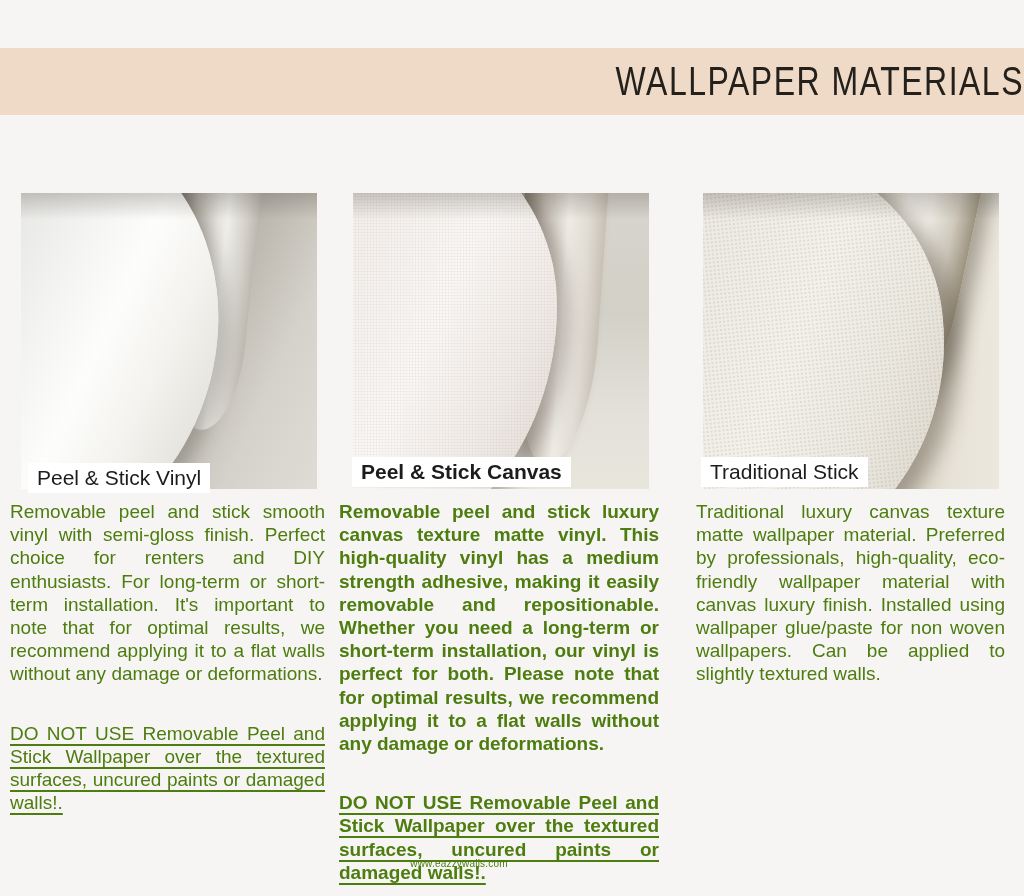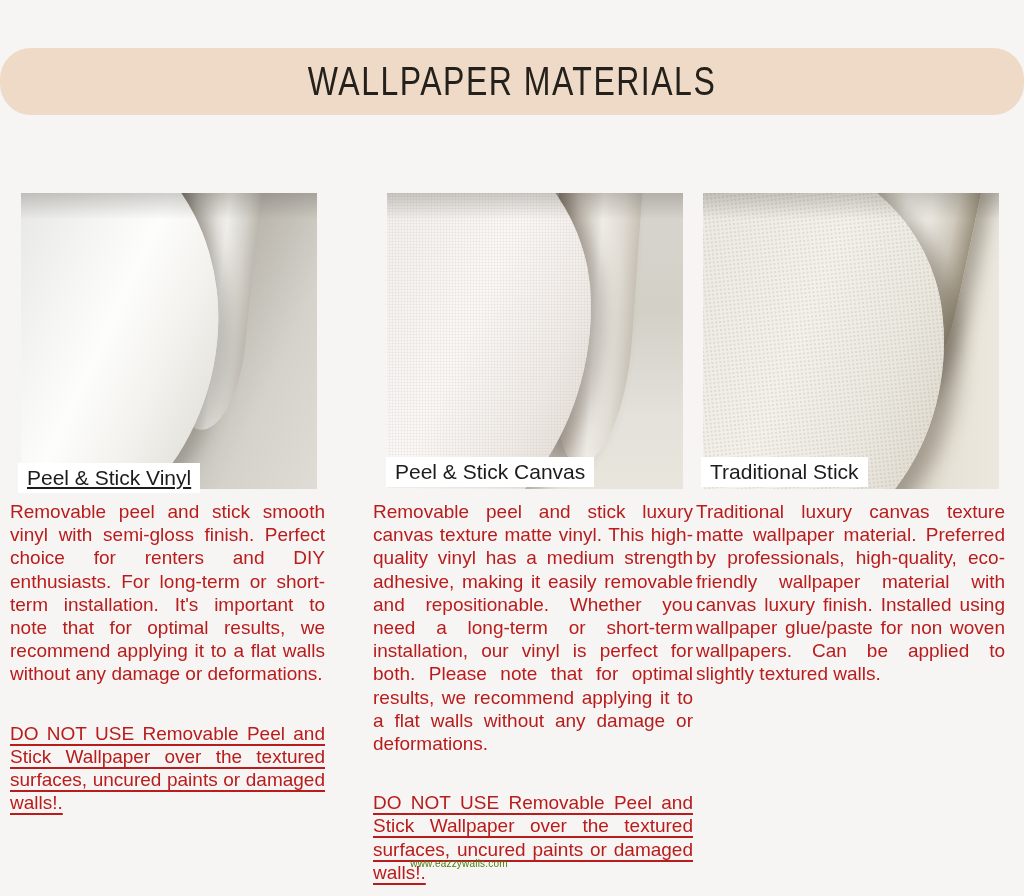--- a/index.html
+++ b/index.html
@@ -3,28 +3,28 @@
 <meta charset="utf-8">
 <style>
   * { margin:0; padding:0; box-sizing:border-box; }
   html,body { width:1024px; height:896px; }
   body { font-family:"Liberation Sans", sans-serif; }
 
   .page { position:relative; width:1024px; height:896px; background:#f6f5f3; overflow:hidden; }
 
   
   .banner { position:absolute; top:48px; left:0; width:1024px; height:67px;
-            background:#eedac6; display:flex; align-items:center; justify-content:center;border-radius:31px; }
+            background:#eedac6; display:flex; align-items:center; justify-content:flex-end; }
   .title { font-size:32px; font-weight:400; color:#24201c; letter-spacing:1.5px;
            transform:scaleY(1.25); transform-origin:center; white-space:nowrap; }
 
   
   .col { position:absolute; top:193px; }
   .col-1 { left:10px;  width:315px; }
-  .col-2 { left:373px; width:320px; }
+  .col-2 { left:339px; width:320px;font-weight:bold; }
   .col-3 { left:696px; width:309px; }
 
   .photo { position:relative; width:296px; height:296px; overflow:hidden; }
   .col-1 .photo { margin-left:11px; }
   .col-2 .photo { margin-left:14px; }
   .col-3 .photo { margin-left:7px; }
 
   .photo > div { position:absolute; }
   .ph-wall { inset:0; z-index:1; }
   .ph-seam { width:2px; background:#8f8a7e; z-index:2; }
@@ -69,26 +69,26 @@
                   border-radius:0 62% 70% 0 / 0 48% 60% 0;
                   background-image:
                     radial-gradient(rgba(120,110,95,0.15) 1px, rgba(0,0,0,0) 1.3px),
                     linear-gradient(118deg,#e8e5de 0%,#eeebe4 30%,#f3f1ea 52%,#ebe8e0 72%,#ddd8cd 90%,#cdc6b8 100%);
                   background-size:4px 4px, 100% 100%;
                   box-shadow:14px 10px 20px rgba(70,60,45,0.40); }
 
   
   .label { position:absolute; z-index:10; display:inline-block; background:#ffffff;
            font-size:21px; line-height:22px; color:#1c1c1c; padding:4px 9px; white-space:nowrap; }
-  .col-1 .label { left:8px;  top:270px;text-decoration:underline; }
+  .col-1 .label { left:18px;  top:270px; }
   .col-2 .label { left:13px; top:264px; }
   .col-3 .label { left:5px;  top:264px; }
 
   
-  .desc, .warning { font-size:19px; line-height:23.2px; color:#b91c1c; text-align:justify; }
+  .desc, .warning { font-size:19px; line-height:23.2px; color:#4d7c0f; text-align:justify; }
   .desc { margin-top:11px; }
   .warning { text-decoration:underline; text-decoration-thickness:1.5px; text-underline-offset:4px;margin-top:36px; }
 
   
   .footer { position:absolute; top:854px; left:0; width:918px; text-align:center;
             font-size:10px; line-height:20px; color:#4d7c0f; letter-spacing:0.2px; }
 </style>
 </head>
 <body>
 

